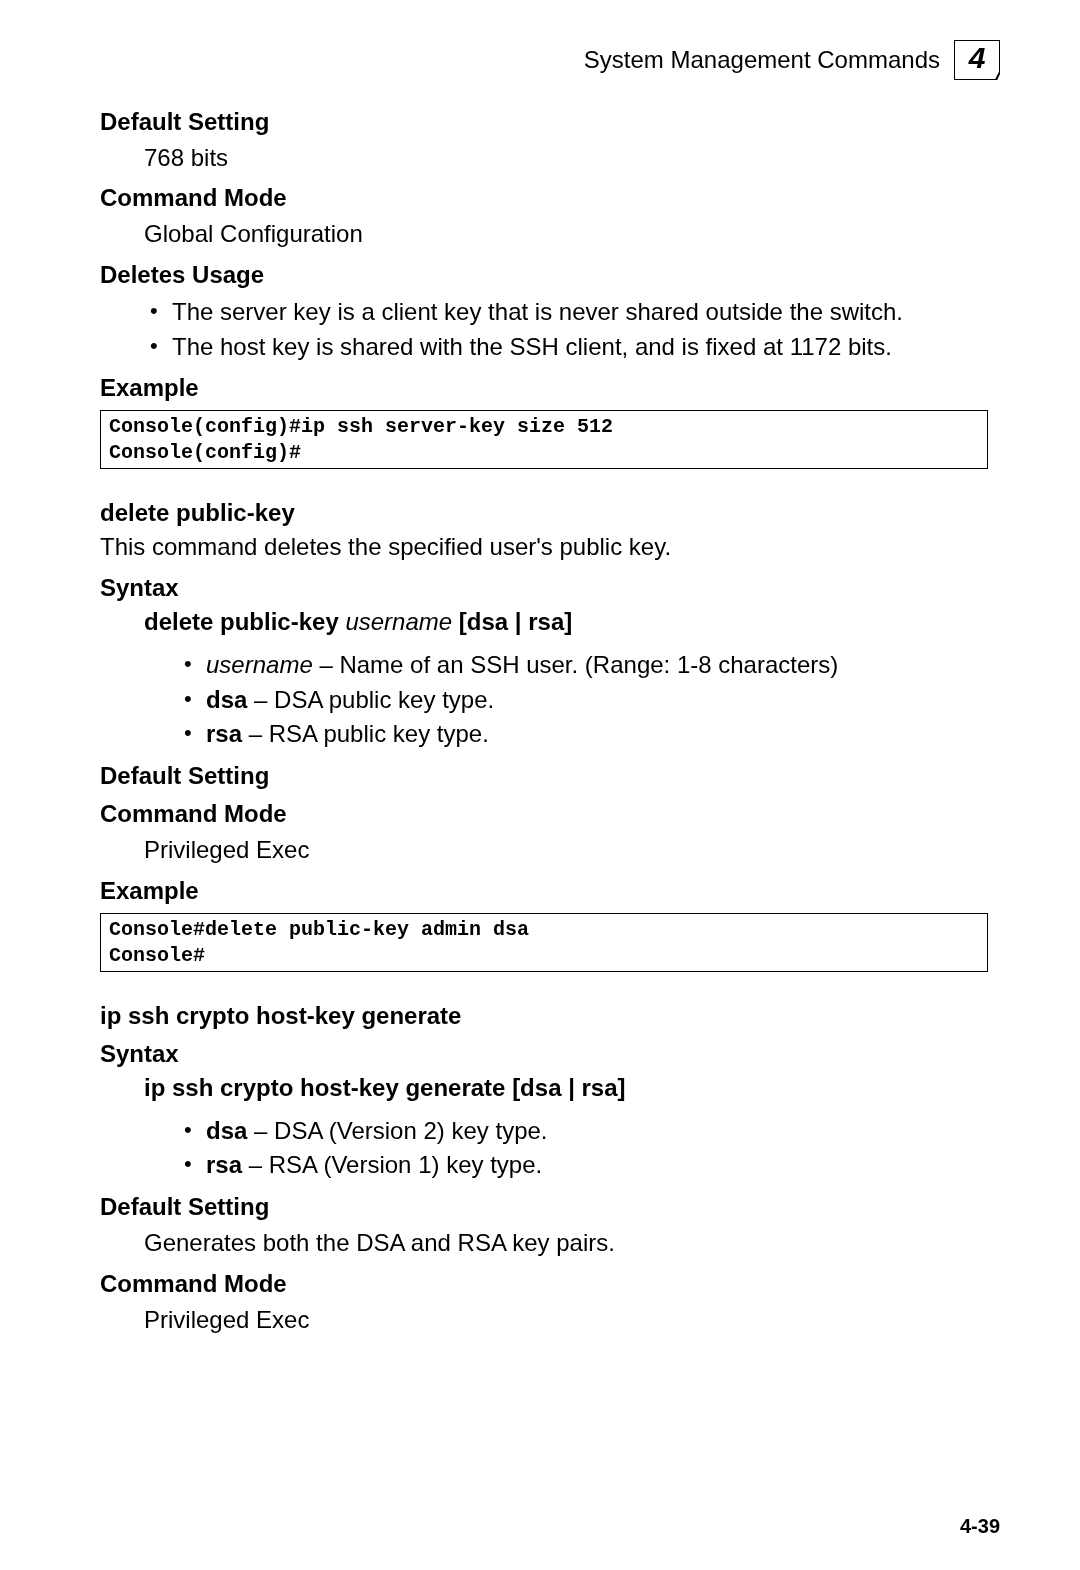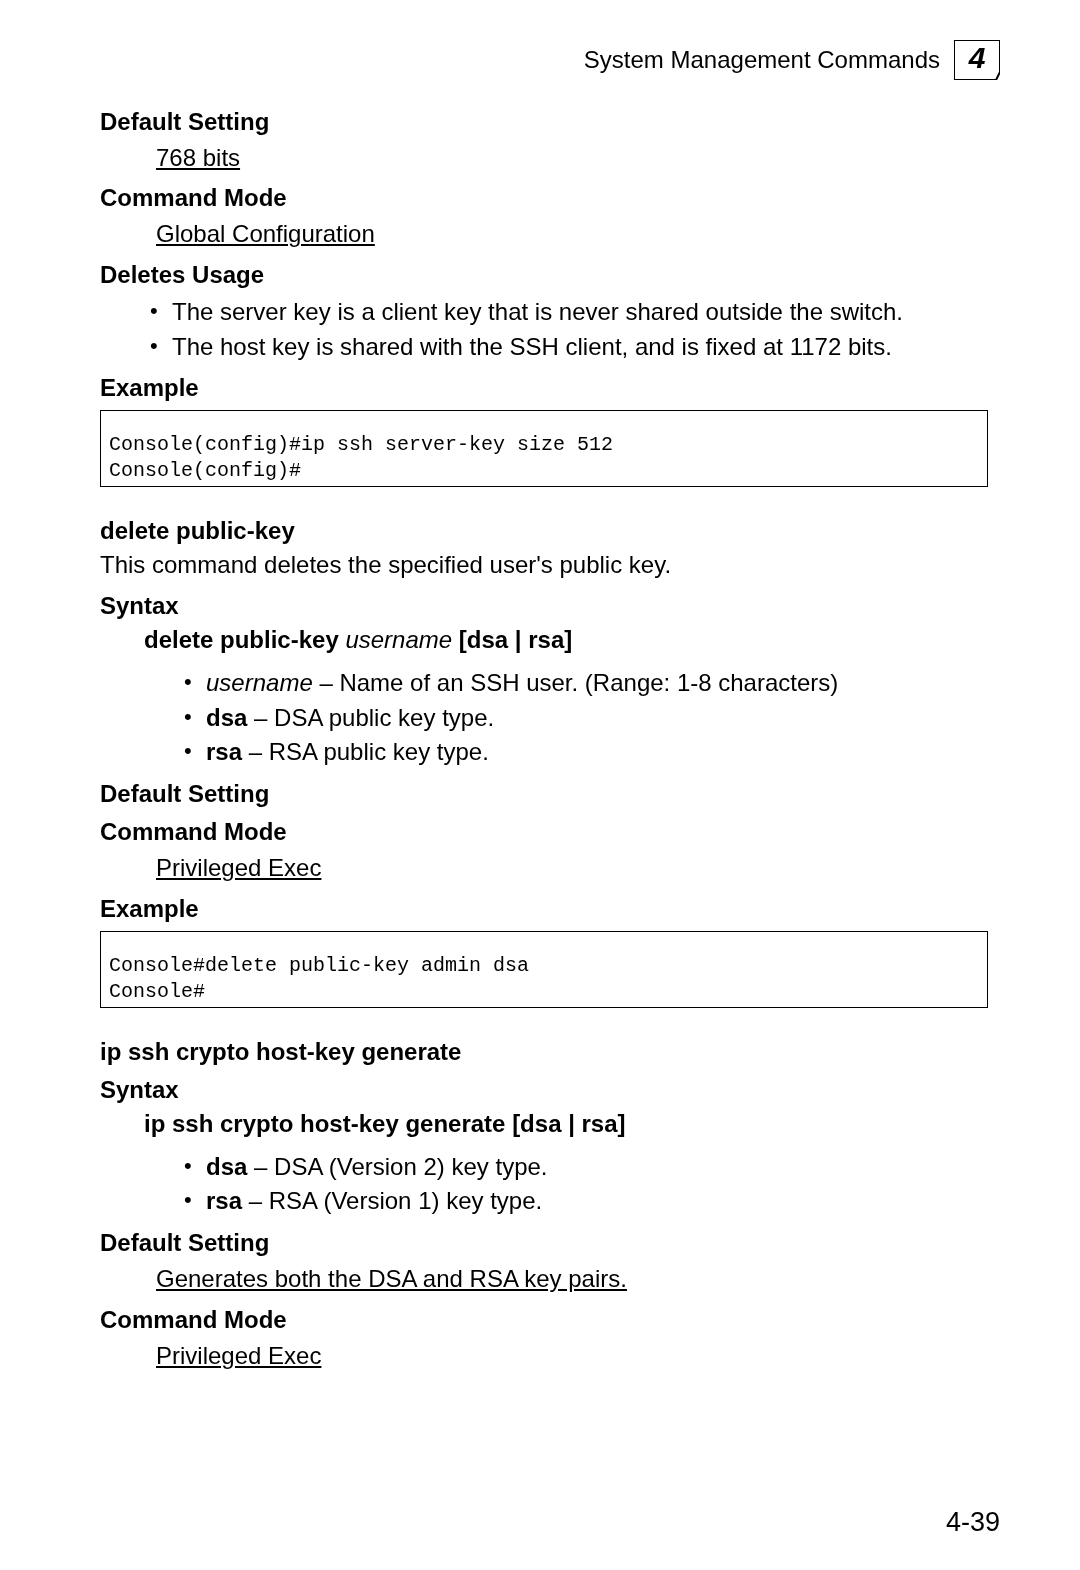--- a/index.html
+++ b/index.html
@@ -47,24 +47,23 @@
     font-family: Arial, Helvetica, sans-serif;
   }
   .section-h {
     font-weight: 700;
     font-size: 24px;
     margin-top: 10px;
   }
   .section-h.first { margin-top: 0; }
   .body-text {
     font-size: 24px;
-    margin-left: 56px;
+    margin-left: 44px;
     margin-top: 6px;
     line-height: 1.35;
-    text-decoration: underline;
   }
   ul.bullets {
     list-style: none;
     padding: 0;
     margin: 6px 0 0 44px;
   }
   ul.bullets li {
     position: relative;
     padding-left: 28px;
     font-size: 24px;
@@ -74,24 +73,25 @@
     content: "•";
     position: absolute;
     left: 6px;
     top: 0;
     font-size: 22px;
   }
   .code-block {
     border: 1px solid #000;
     font-family: "Courier New", Courier, monospace;
     font-size: 20px;
-    padding: 21px 8px 2px 8px;
+    padding: 3px 8px 2px 8px;
     margin: 8px 12px 0 0;
     line-height: 1.3;
     white-space: pre;
+    font-weight: bold;
   }
   .cmd-title {
     font-weight: 700;
     font-size: 24px;
     margin-top: 30px;
   }
   .cmd-desc {
     font-size: 24px;
     margin-top: 4px;
     line-height: 1.35;
@@ -120,21 +120,22 @@
     left: 6px;
     top: 0;
     font-size: 22px;
   }
   .ital { font-style: italic; }
   .bold { font-weight: 700; }
   .page-number {
     position: absolute;
     bottom: 32px;
     right: 80px;
-    font-size: 27px;
+    font-size: 20px;
+    font-weight: bold;
   }
 </style>
 </head>
 <body>
 
 <div class="page">
 
   <div class="page-header">
     <span class="header-title">System Management Commands</span>
     <span class="header-badge">

